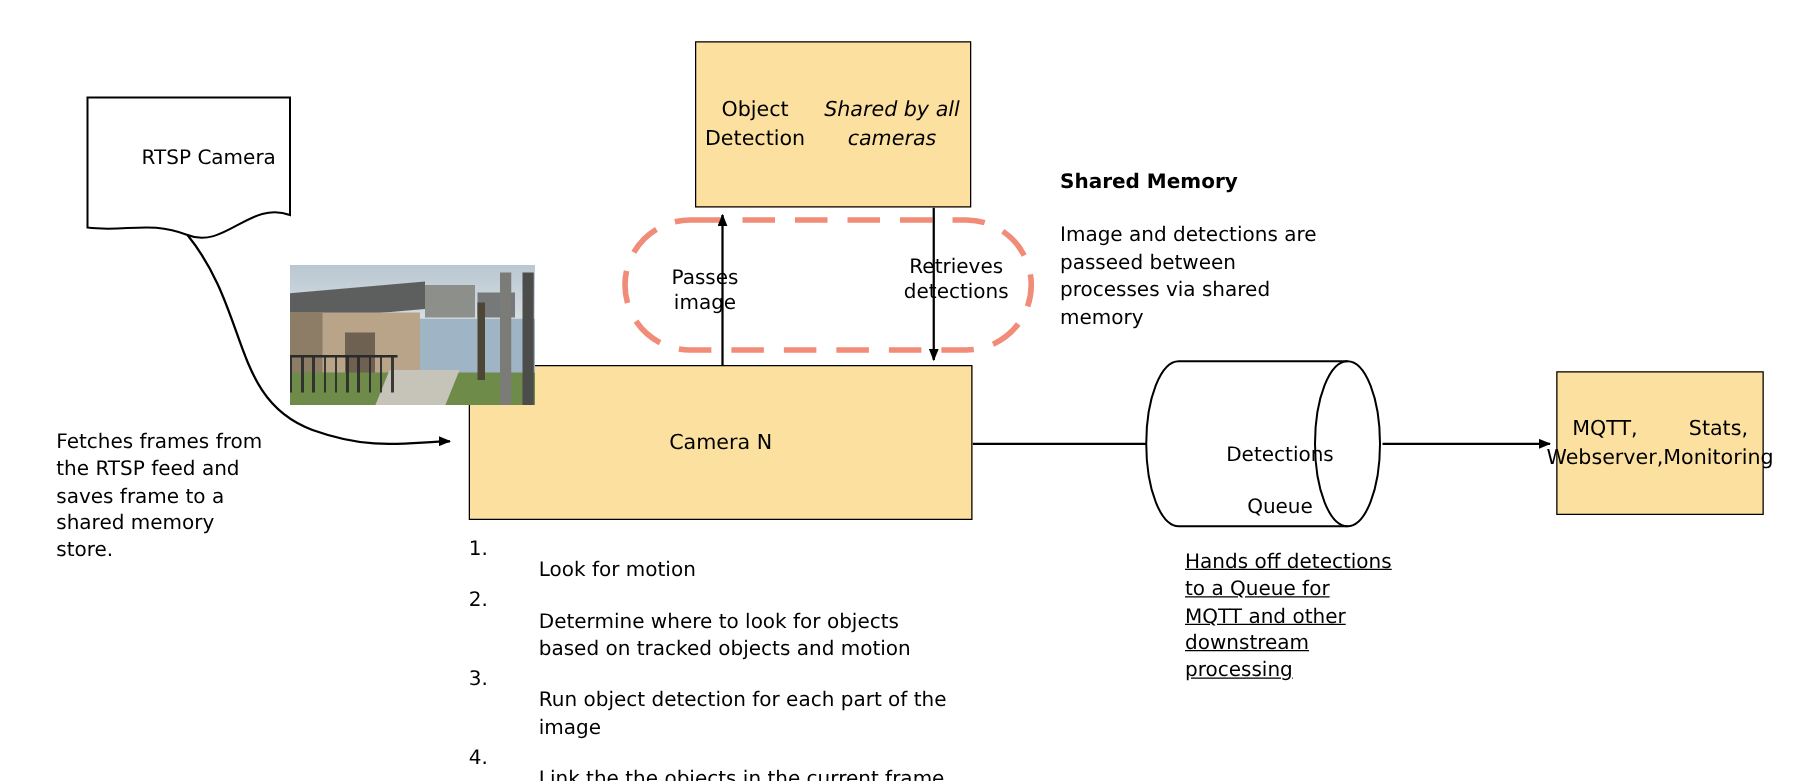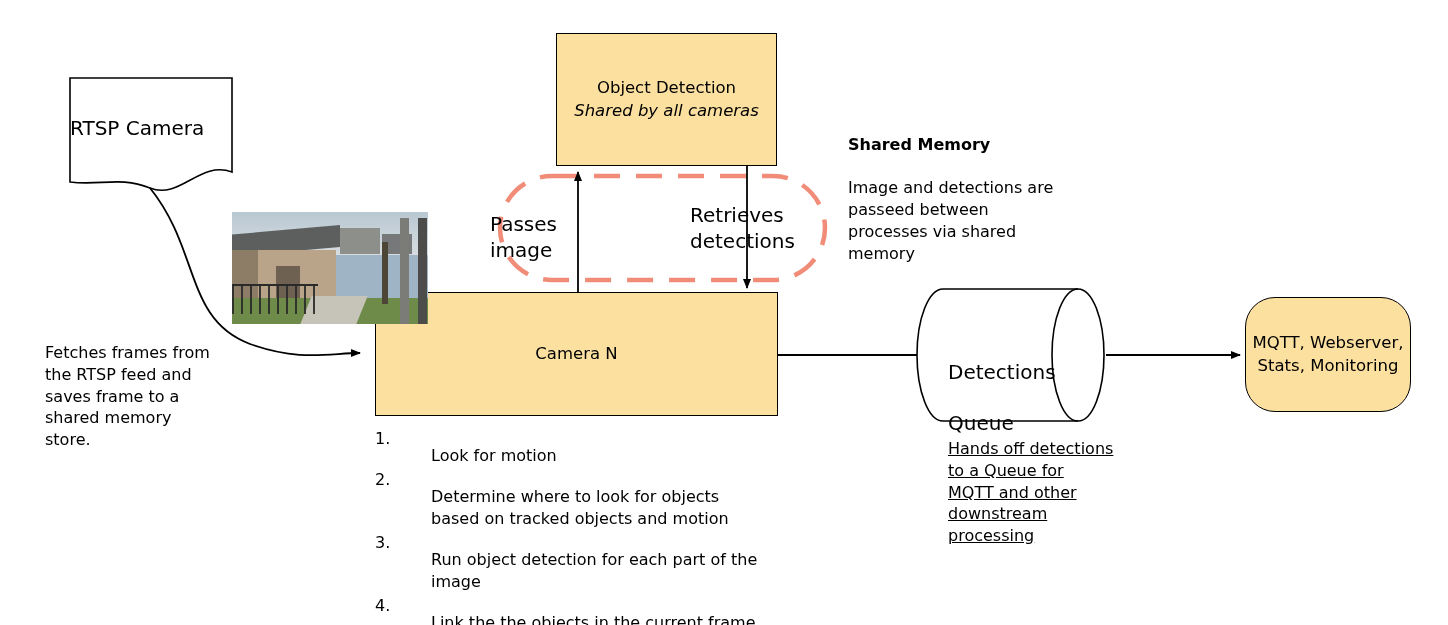--- a/index.html
+++ b/index.html
@@ -24,21 +24,21 @@
     pointer-events: none;
   }
   .node {
     position: absolute;
     box-sizing: border-box;
   }
   .box {
     background: #fbe0a0;
     border: 1.5px solid #000000;
     display: flex;
-    flex-direction: column;
+    flex-direction: row;
     align-items: center;
     justify-content: center;
     text-align: center;
   }
   .box .line1 {
     font-size: 16.5px;
     color: #000;
     line-height: 1.35;
   }
   .box .line2 {
@@ -53,24 +53,26 @@
     font-size: 16px;
     color: #000;
     line-height: 1.36;
     white-space: pre-line;
   }
   .note-title {
     font-weight: bold;
   }
   .label {
     position: absolute;
-    font-size: 20px;
+    font-size: 16px;
     color: #000;
     line-height: 1.28;
+    text-align: center;
     white-space: pre-line;
+    padding-left: 16px;
   }
   .steps {
     position: absolute;
     font-size: 16px;
     color: #000;
     line-height: 1.38;
   }
   .steps .step {
     display: flex;
     margin-bottom: 2px;
@@ -256,21 +258,21 @@
     <div>Detections</div>
     <div>Queue</div>
   </div>
 
   <div class="note" style="left:948px; top:438px; width:200px;text-decoration:underline;">Hands off detections
 to a Queue for
 MQTT and other
 downstream
 processing</div>
 
-  <div class="node box" style="left:1245px; top:297px; width:166px; height:115px;border-radius:30px;">
+  <div class="node box" style="left:1245px; top:297px; width:166px; height:115px;">
     <div class="line1">MQTT, Webserver,</div>
     <div class="line1">Stats, Monitoring</div>
   </div>
 
   <div class="steps" style="left:375px; top:428px; width:400px;">
     <div class="step">
       <div class="num">1.</div>
       <div class="txt">Look for motion</div>
     </div>
     <div class="step">

